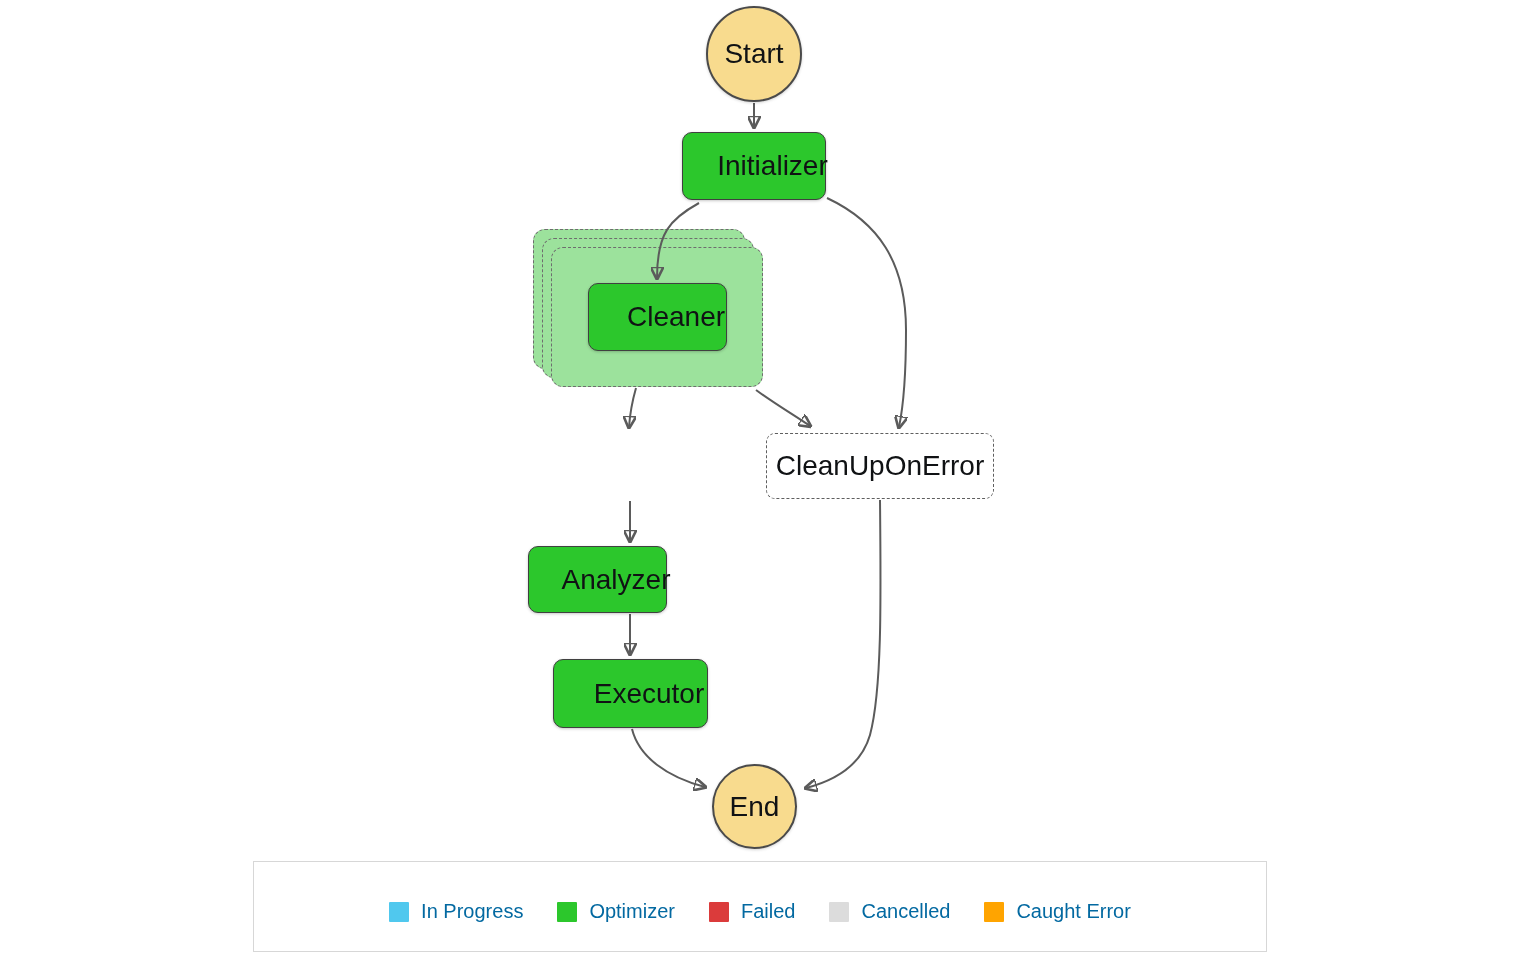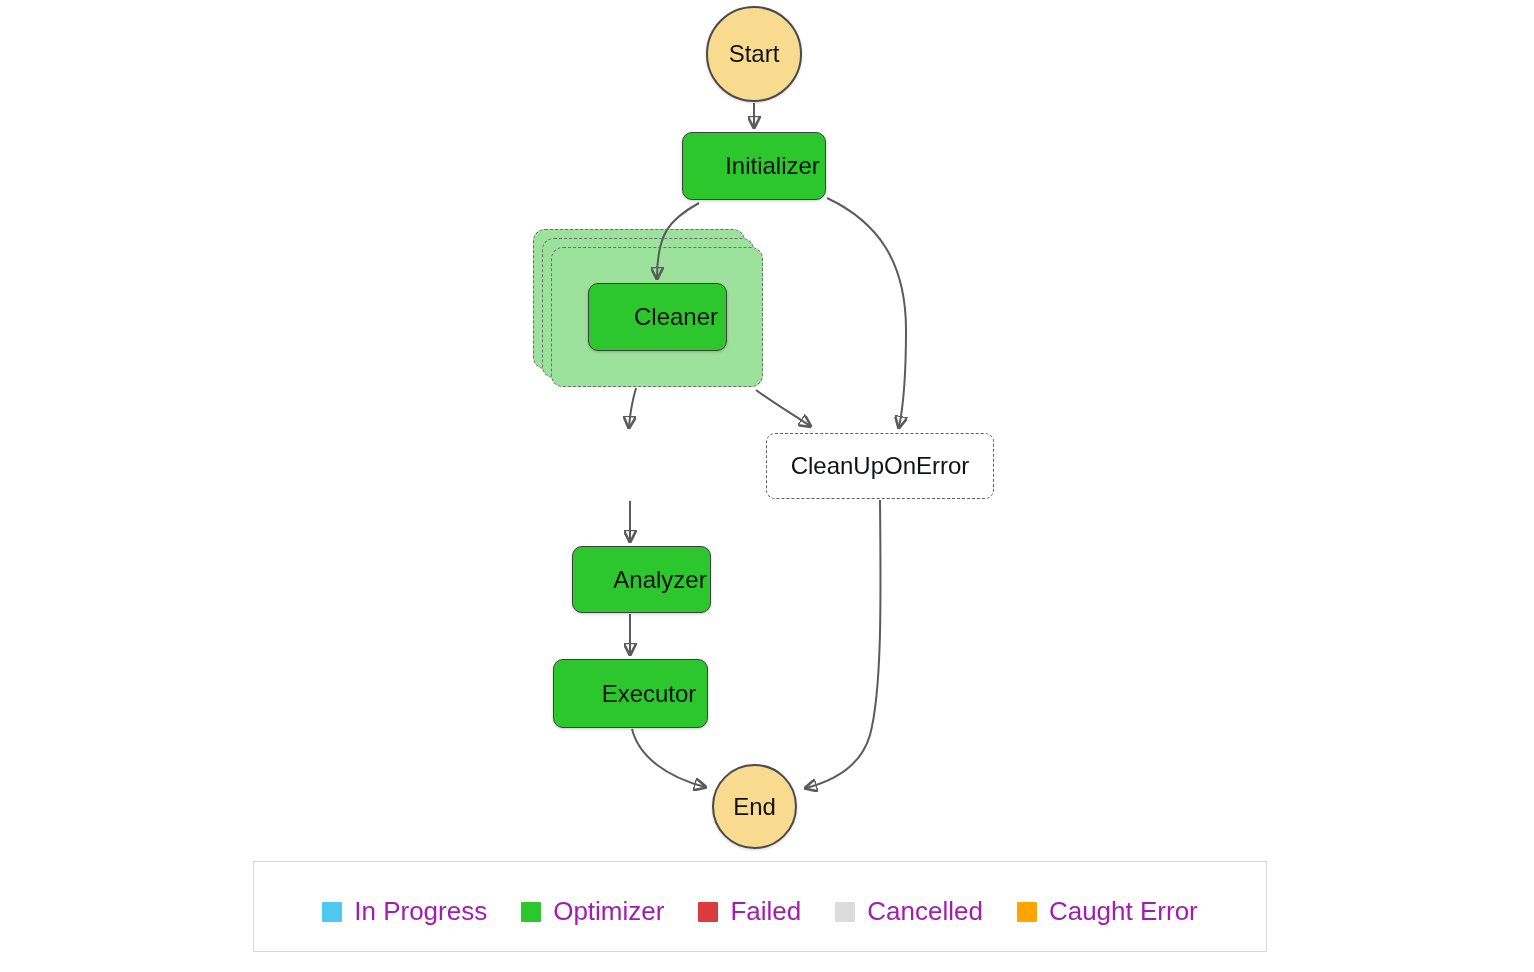--- a/index.html
+++ b/index.html
@@ -27,21 +27,21 @@
     stroke: #5b5b5b;
     stroke-width: 2;
   }
 
   
   .node {
     position: absolute;
     display: flex;
     align-items: center;
     justify-content: center;
-    font-size: 24px;
+    font-size: 28px;
     color: #101214;
     z-index: 3;
   }
   .task {
     border: 1.5px solid #404040;
     border-radius: 10px;
     box-shadow: 0 1px 3px rgba(0,0,0,0.22);
     padding-left: 37px;
   }
   .terminal {
@@ -66,21 +66,21 @@
   }
 
   #node-start      { left: 706px; top:   6px; width:  96px; height: 96px; }
   #node-initializer{ left: 682px; top: 132px; width: 144px; height: 68px; }
   #map-back        { left: 533px; top: 229px; }
   #map-mid         { left: 542px; top: 238px; }
   #map-front       { left: 551px; top: 247px; z-index: 1; }
   #node-executor   { left: 588px; top: 283px; width: 139px; height: 68px; }
   #node-cleaner    { left: 567px; top: 433px; width: 126px; height: 66px; }
   #node-cleanup    { left: 766px; top: 433px; width: 228px; height: 66px; z-index: 3; }
-  #node-analyzer   { left: 572px; top: 546px; width: 139px; height: 67px; }
+  #node-analyzer   { left: 528px; top: 546px; width: 139px; height: 67px; }
   #node-optimizer  { left: 553px; top: 659px; width: 155px; height: 69px; }
   #node-end        { left: 712px; top: 764px; width:  85px; height: 85px; }
 
   
   #node-executor { z-index: 3; }
 
   
   .legend {
     position: absolute;
     left: 253px; top: 861px;
@@ -102,22 +102,22 @@
     display: flex;
     align-items: center;
     gap: 12px;
   }
   .legend-swatch {
     width: 20px; height: 20px;
     border-radius: 1px;
     flex: 0 0 auto;
   }
   .legend-label {
-    font-size: 26px;
-    color: #a21caf;
+    font-size: 20px;
+    color: #0369a1;
     white-space: nowrap;
     text-align: center;
   }
 </style>
 </head>
 <body>
 
 <div class="canvas">
 
   <svg class="edges" viewBox="0 0 1534 972" xmlns="http://www.w3.org/2000/svg">

